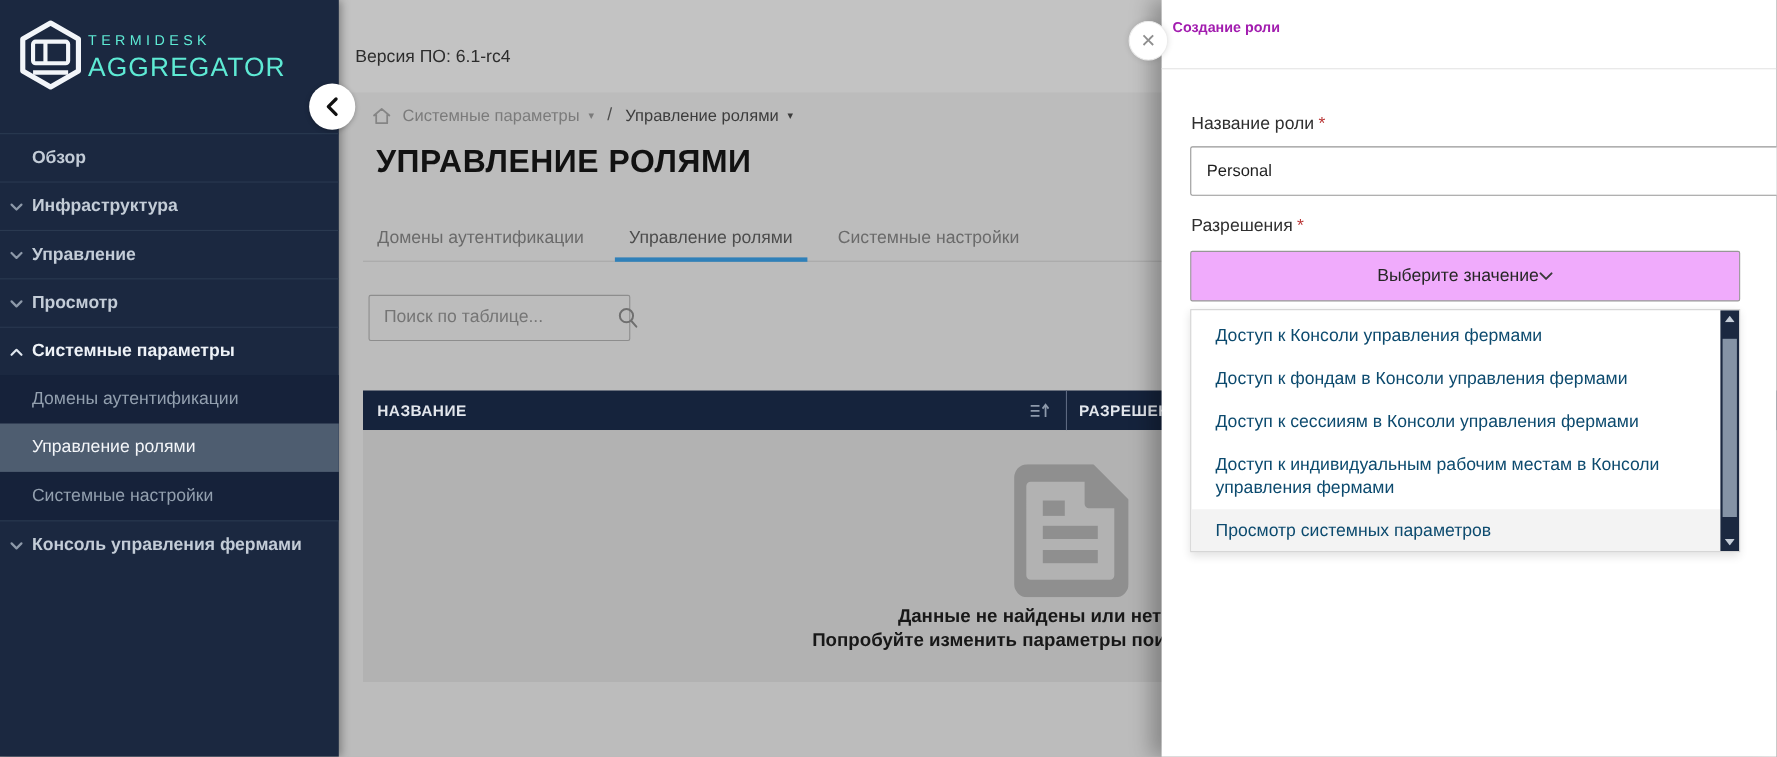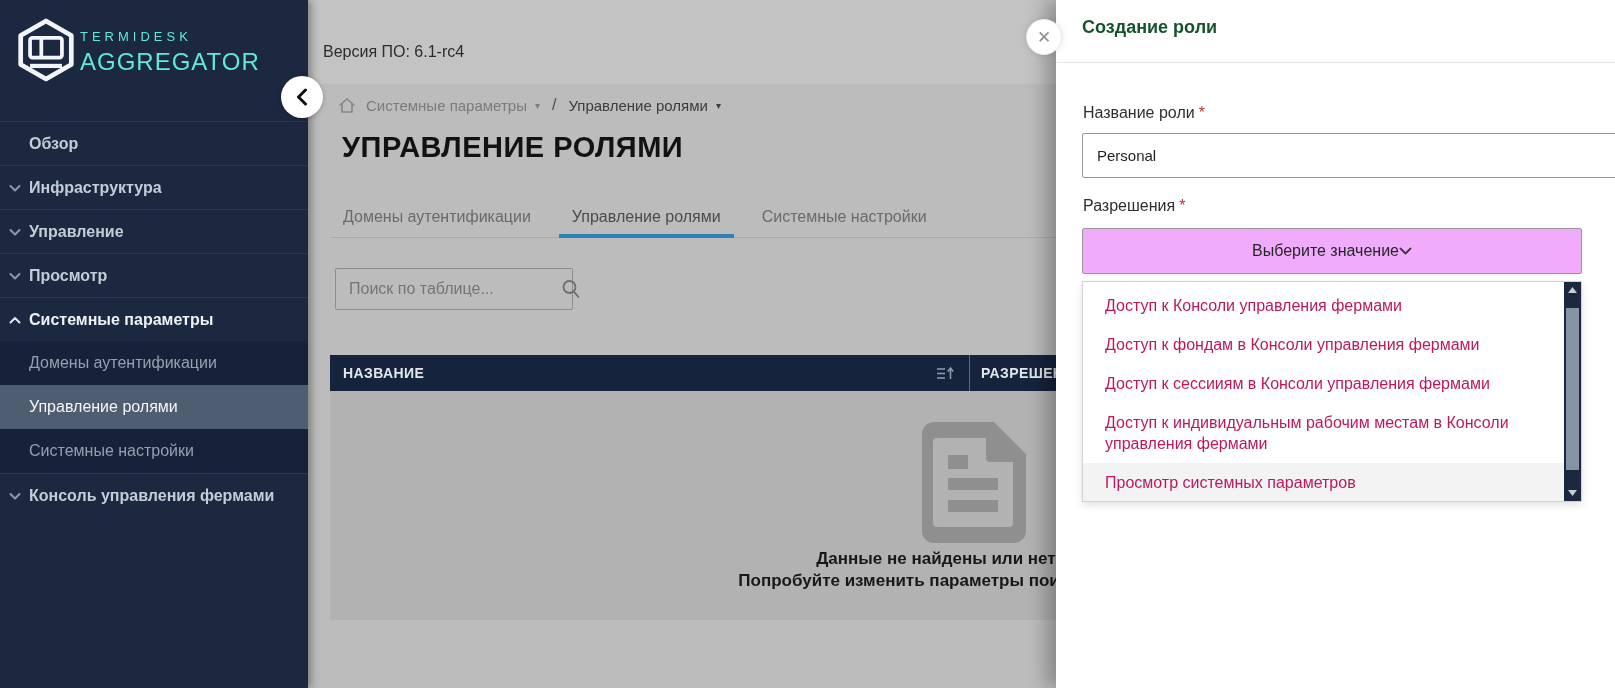--- a/index.html
+++ b/index.html
@@ -74,21 +74,21 @@
   .sort-icon{margin-right:13px;display:flex;cursor:pointer;}
   .tbody-empty{height:229px;background:#b2b2b2;text-align:center;overflow:hidden;}
   .doc-icon{margin-top:31px;}
   .empty-l1,.empty-l2{font-size:17px;font-weight:700;color:#181818;line-height:22px;white-space:nowrap;}
   .empty-l1{margin-top:1px;}
   
   .drawer{
     position:absolute;left:1056px;top:0;width:559px;height:688px;background:#ffffff;z-index:5;
     box-shadow:-10px 0 18px rgba(0,0,0,.28);
   }
-  .drawer-title{position:absolute;left:26px;top:17px;margin:0;font-size:18px;font-weight:700;color:#14532d;}
+  .drawer-title{position:absolute;left:10px;top:17px;margin:0;font-size:13px;font-weight:700;color:#a21caf;}
   .drawer-hdiv{position:absolute;left:0;right:0;top:62px;height:1px;background:#e4e4e4;}
   .drawer-close{
     position:absolute;left:1026px;top:19px;width:36px;height:36px;border-radius:50%;
     background:#ffffff;border:1px solid #ececec;z-index:6;cursor:pointer;
     box-shadow:0 0 6px rgba(0,0,0,.12);display:flex;align-items:center;justify-content:center;
     font-size:17px;color:#8f8f8f;padding:0;font-family:"Liberation Sans", sans-serif;
   }
   .field-label{position:absolute;left:27px;font-size:16px;color:#2f2f2f;}
   .req{color:#b93535;margin-left:4px;}
   .text-input{
@@ -100,21 +100,21 @@
     position:absolute;left:26px;top:228px;width:500px;height:46px;box-sizing:border-box;
     border:1px solid #979797;border-radius:2px;background:#f0abfc;display:flex;align-items:center;
     font-size:16px;color:#262626;padding:0 14px;cursor:pointer;justify-content:center;
   }
   .dropdown{
     position:absolute;left:26px;top:281px;width:500px;height:221px;box-sizing:border-box;
     background:#ffffff;border:1px solid #d2d2d2;box-shadow:0 3px 8px rgba(0,0,0,.12);
     padding:4px 17px 0 0;overflow:hidden;
   }
   .option{
-    padding:9px 30px 9px 22px;font-size:16px;line-height:21px;color:#be185d;cursor:pointer;
+    padding:9px 30px 9px 22px;font-size:16px;line-height:21px;color:#0c4a6e;cursor:pointer;
   }
   .option.highlighted{background:#f3f3f3;}
   .dd-scrollbar{
     position:absolute;right:0;top:0;bottom:0;width:17px;background:#1b2840;
   }
   .dd-thumb{position:absolute;left:2px;top:26px;width:13px;height:162px;background:#8593a5;cursor:pointer;}
   .dd-arrow{position:absolute;left:0;width:17px;display:flex;justify-content:center;cursor:pointer;}
   .dd-arrow.up{top:5px;}
   .dd-arrow.down{bottom:5px;}
 </style>

